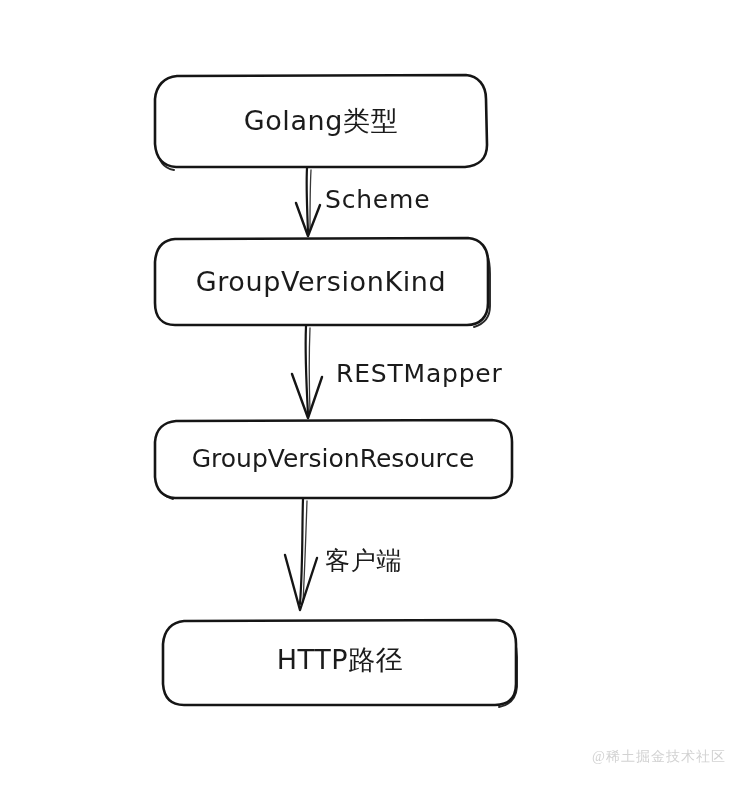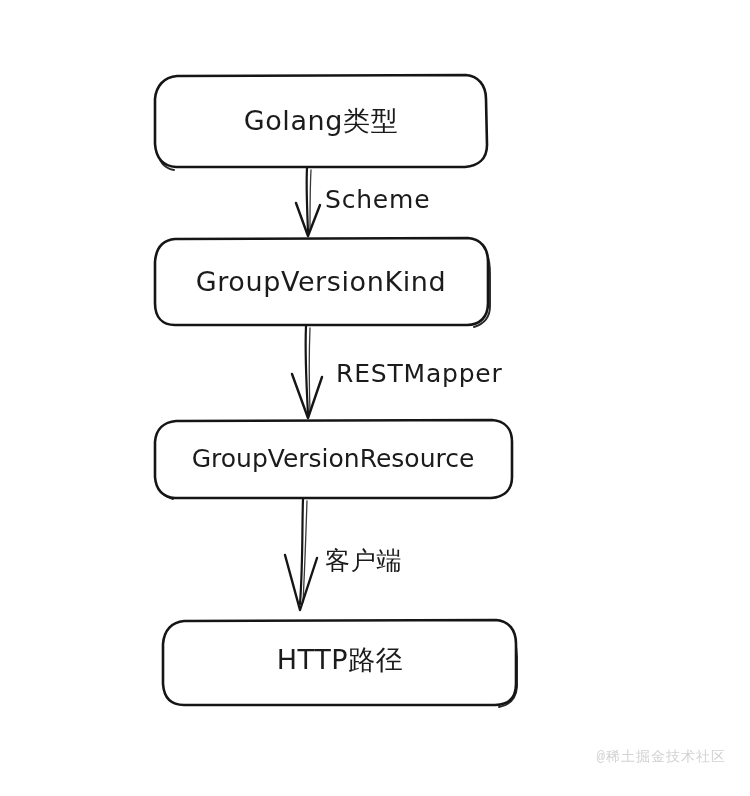--- a/index.html
+++ b/index.html
@@ -68,21 +68,21 @@
     fill: none;
     stroke: #151515;
     stroke-width: 2.4;
     stroke-linecap: round;
     stroke-linejoin: round;
   }
   .watermark {
     position: absolute;
     right: 24px;
     bottom: 30px;
-    font-family: Liberation Mono, monospace;
+    font-family: Liberation Serif, serif;
     font-size: 14px;
     color: #d2d2d2;
     letter-spacing: 1px;
     white-space: nowrap;
     user-select: none;
   }
 </style>
 </head>
 <body>
 

